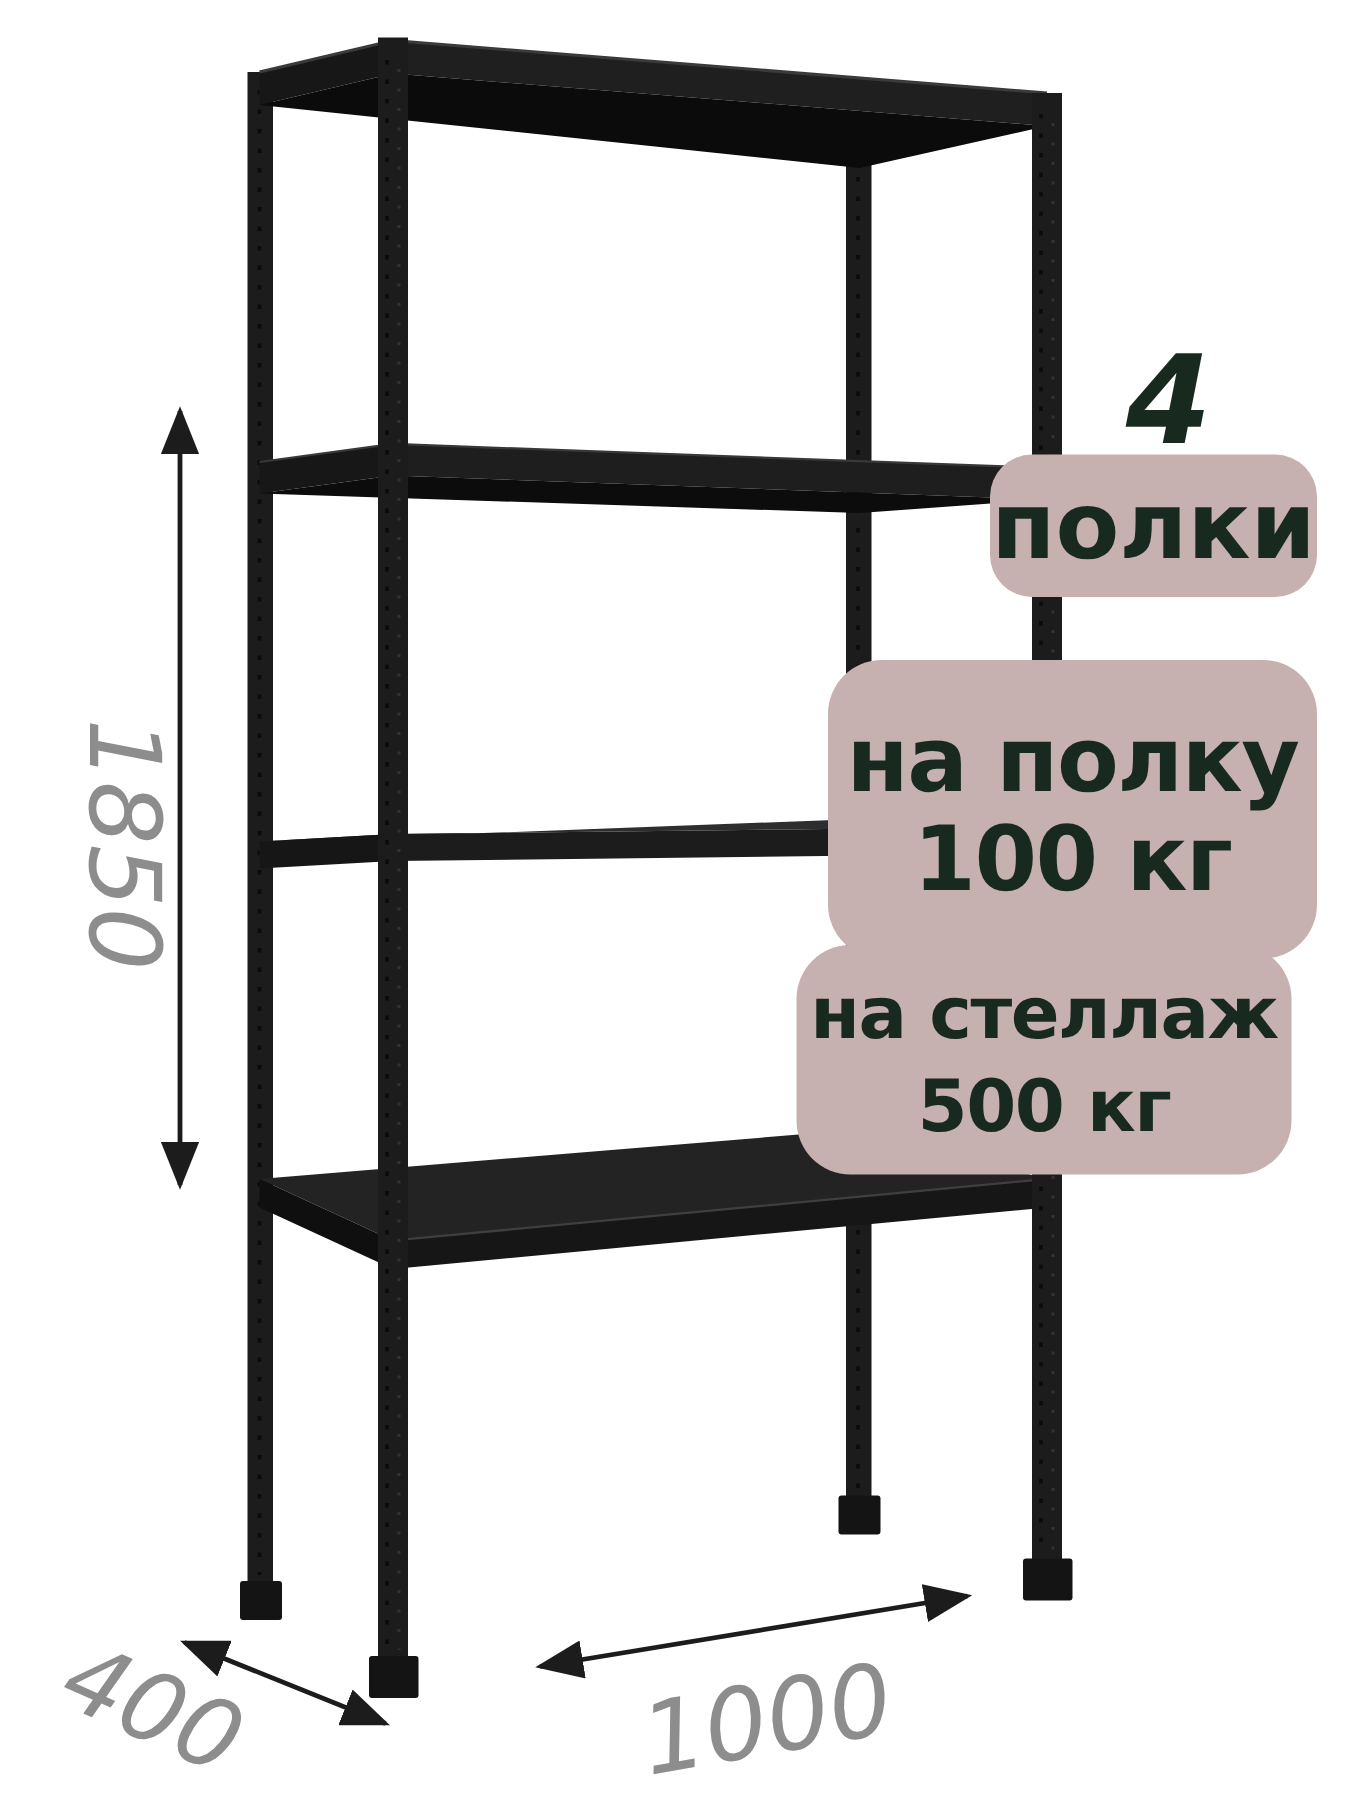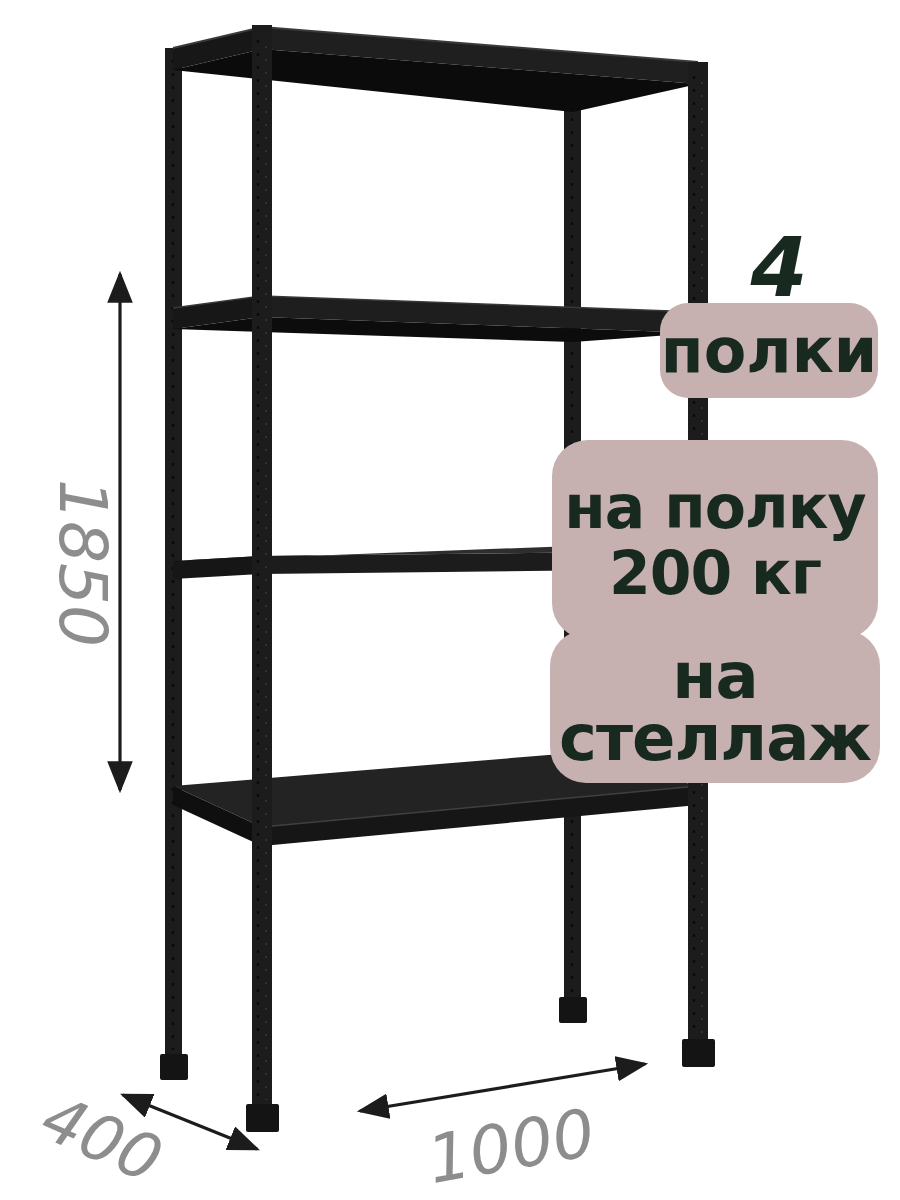--- a/index.html
+++ b/index.html
@@ -41,23 +41,23 @@
     text-align:right;
   }
   #badge-shelf-load{
     left:552px;top:440px;width:326px;height:199px;
     border-radius:36px;
     font-size:60px;
     line-height:66px;
     letter-spacing:-1px;
   }
   #badge-rack-load{
-    left:550px;top:630px;width:330px;height:153px;
+    left:531px;top:630px;width:330px;height:153px;
     border-radius:36px;
-    font-size:64px;
+    font-size:48px;
     line-height:62px;
     letter-spacing:-1px;
   }
   .dim-label{
     fill:#8d8d8d;
     font-style:italic;
     font-family:"DejaVu Sans","Liberation Sans",sans-serif;
   }
 </style>
 </head>
@@ -140,20 +140,21 @@
 </svg>
 
 <div id="badge-count-number">4</div>
 
 <div class="badge" id="badge-count">
   <span>полки</span>
 </div>
 
 <div class="badge" id="badge-shelf-load">
   <span>на полку</span>
-  <span>200 кг</span>
+  <span>100 кг</span>
 </div>
 
 <div class="badge" id="badge-rack-load">
   <span>на стеллаж</span>
+  <span>500 кг</span>
 </div>
 
 </div>
 
 </body></html>

